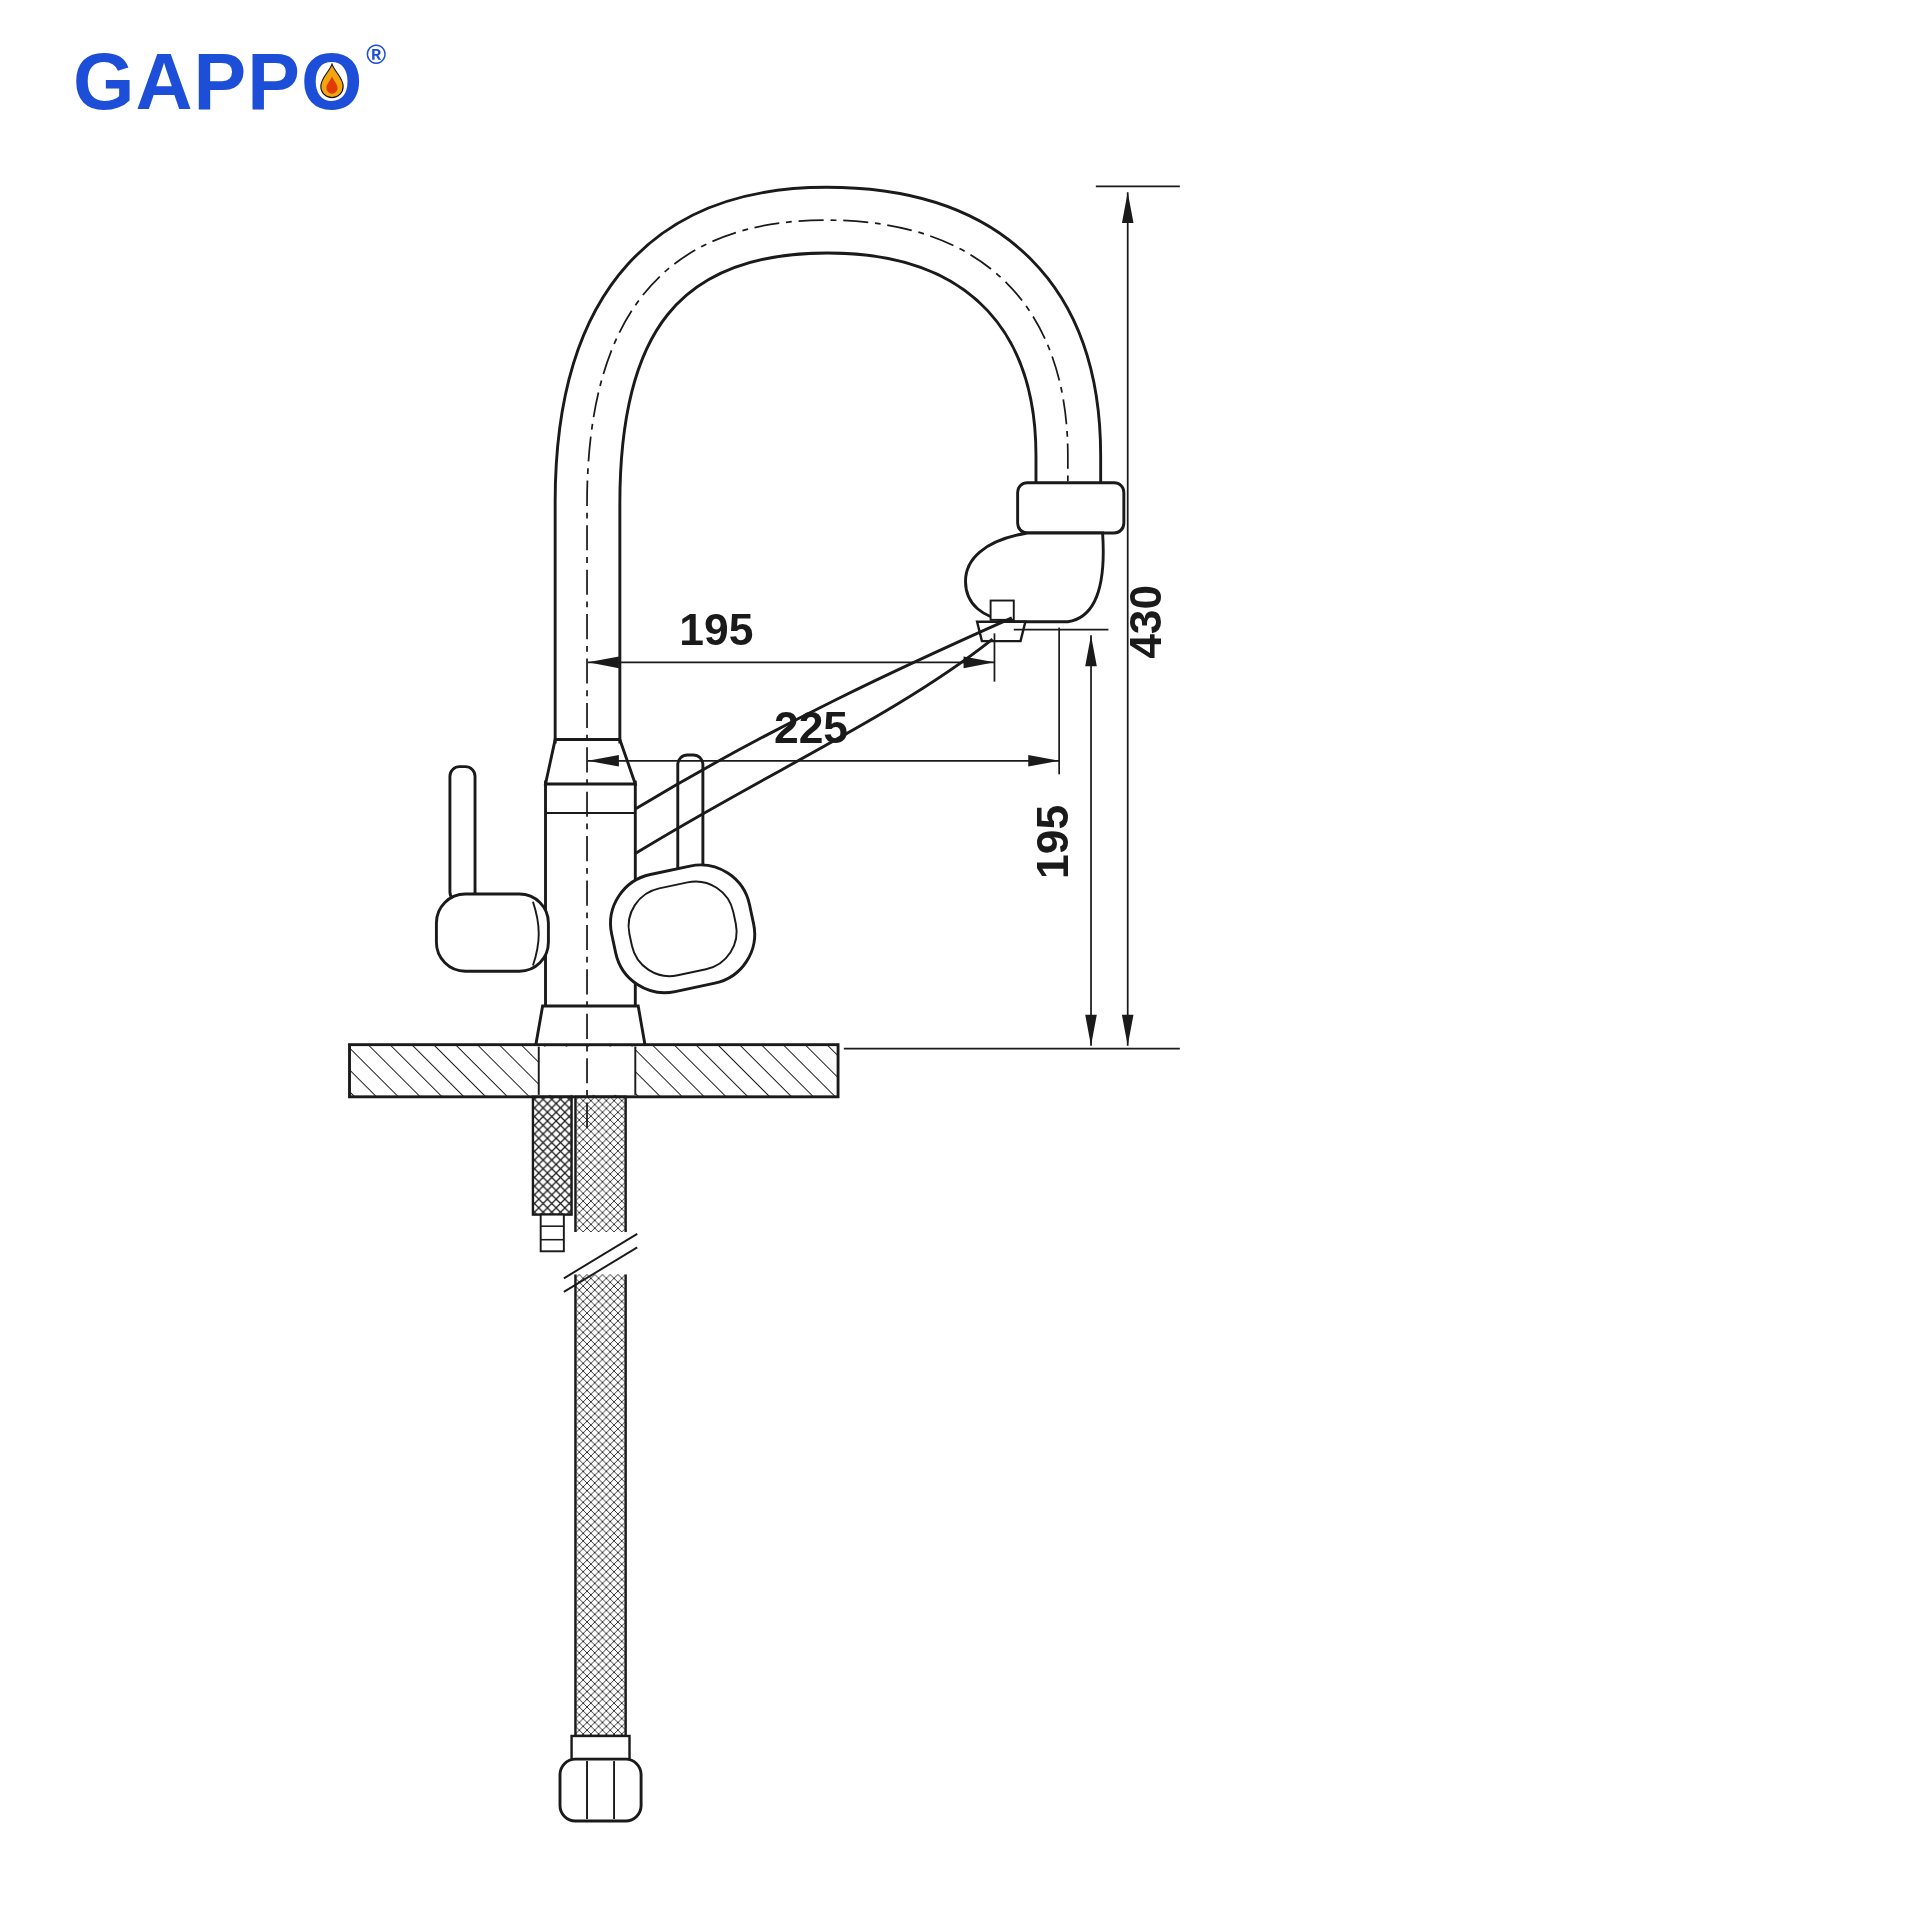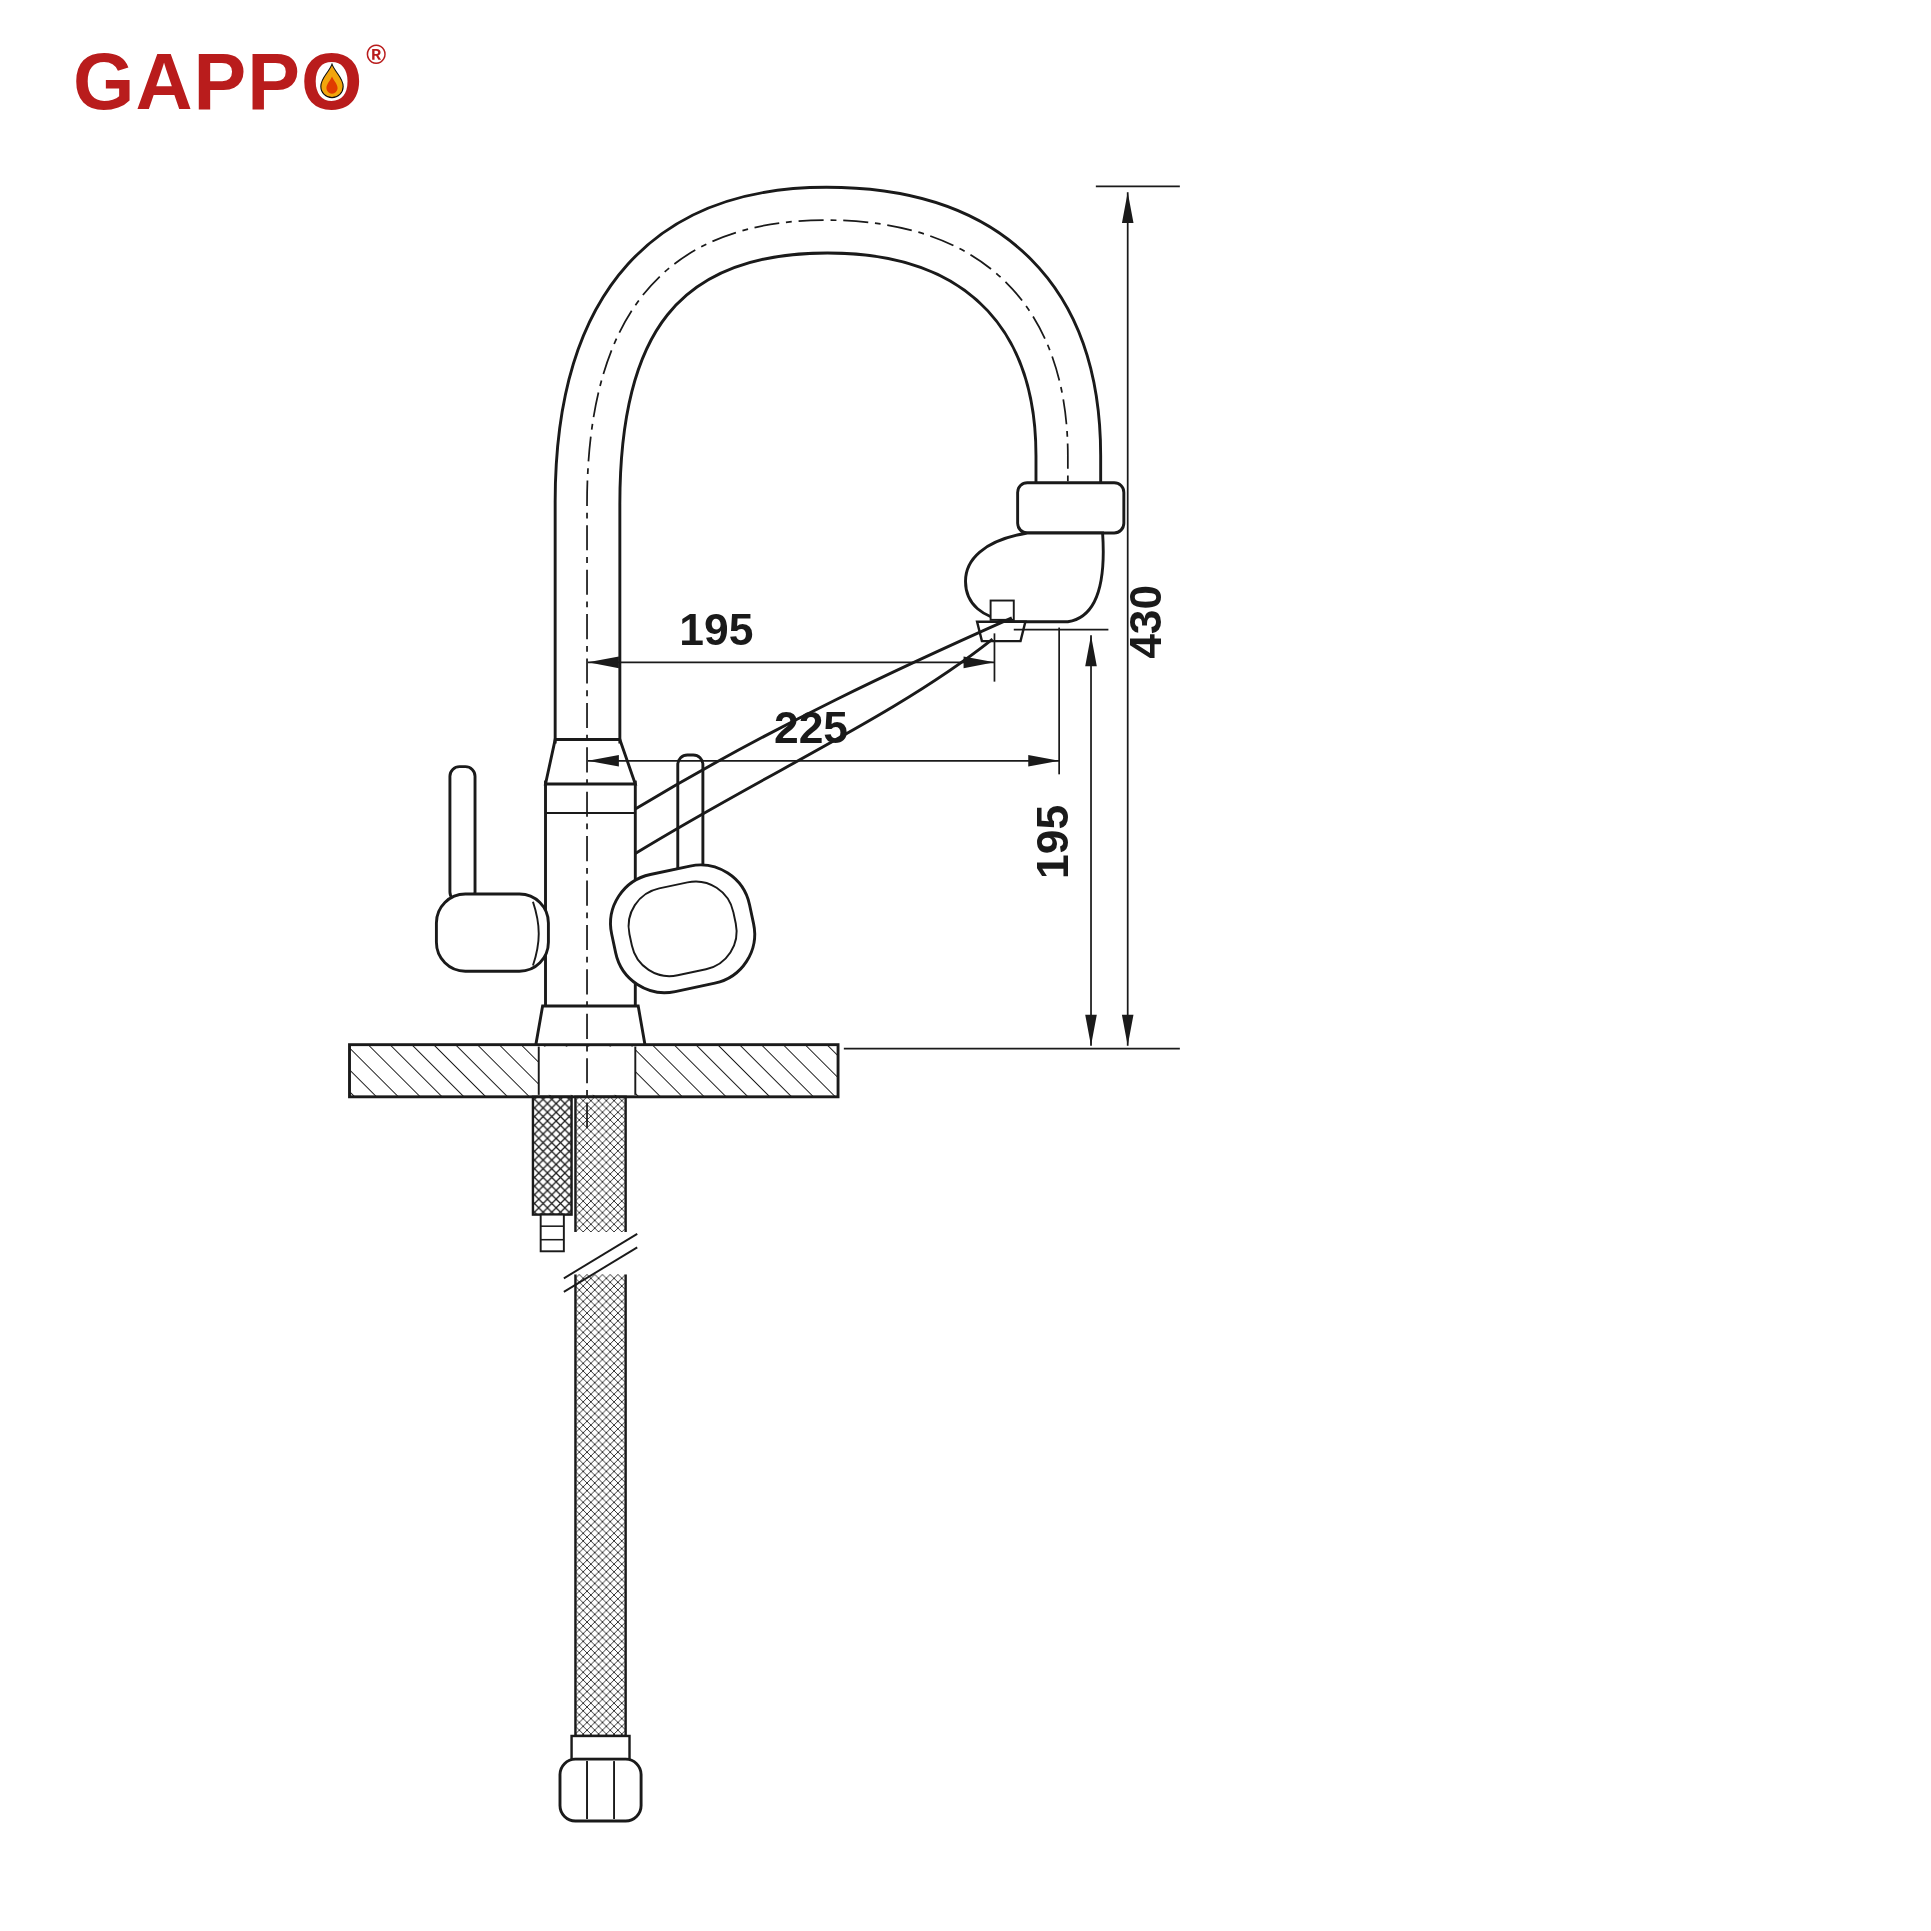--- a/index.html
+++ b/index.html
@@ -2,21 +2,21 @@
 <html><head>
 <meta charset="utf-8">
 <style>
   html,body{margin:0;padding:0;background:#ffffff;}
   .page{
     position:relative;width:1931px;height:1931px;background:#fff;overflow:hidden;
     font-family:"Liberation Sans",sans-serif;color:#101010;
   }
   .logo{
     position:absolute;left:73px;top:42px;display:flex;align-items:flex-start;
-    font-weight:bold;font-size:79px;line-height:1;letter-spacing:1px;color:#b91c1c;
+    font-weight:bold;font-size:79px;line-height:1;letter-spacing:1px;color:#1d4ed8;
     user-select:none;
   }
   .logo-o{position:relative;display:inline-block;}
   .flame{
     position:absolute;left:50%;top:50%;transform:translate(-50%,-50%);
     width:29px;height:39px;
   }
   .reg{font-size:27px;font-weight:bold;margin-left:2.9px;margin-top:0;}
   .drawing-svg{position:absolute;left:0;top:0;width:1931px;height:1931px;}
   .dim-label{

